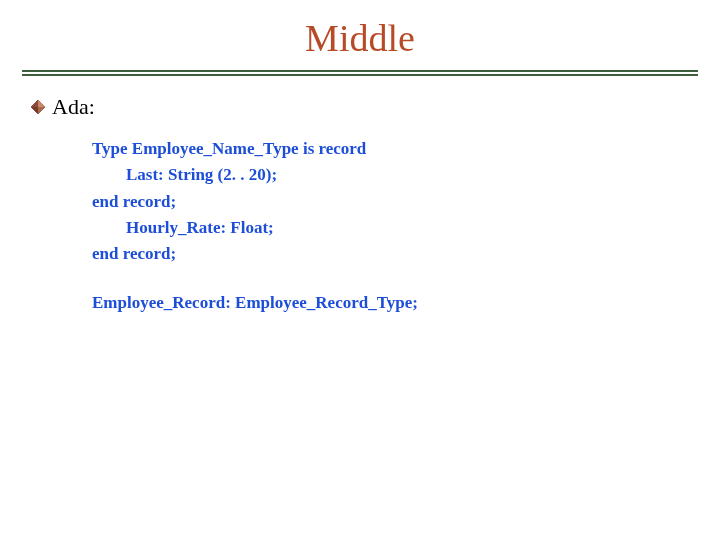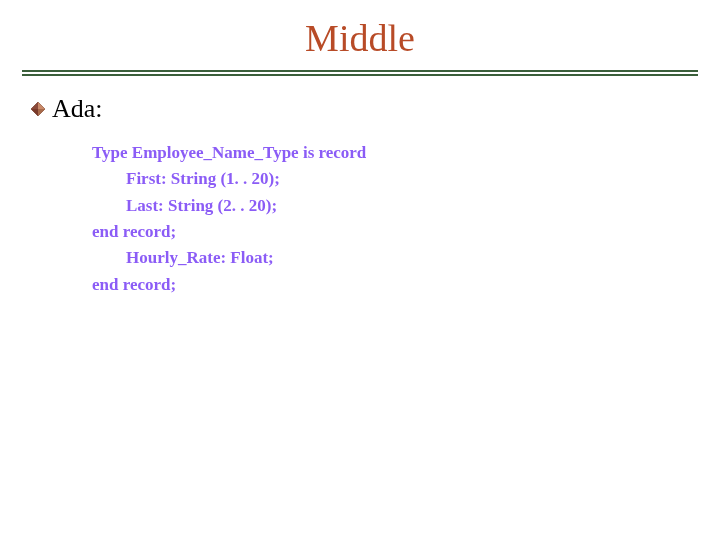--- a/index.html
+++ b/index.html
@@ -38,28 +38,28 @@
     margin-bottom: 16px;
   }
   .diamond-icon {
     width: 16px;
     height: 16px;
     position: relative;
     display: inline-block;
   }
   .diamond-icon svg { display: block; }
   .bullet-text {
-    font-size: 26px;
+    font-size: 22px;
     color: #000;
   }
   .code-block {
     padding-left: 62px;
     font-size: 17px;
     line-height: 1.55;
-    color: #8b5cf6;
+    color: #1d4ed8;
     font-family: "Times New Roman", Times, serif;
     font-weight: bold;
   }
   .code-line { white-space: pre; }
   .indent { padding-left: 34px; }
   .gap { height: 22px; }
 </style>
 </head>
 <body>
 
@@ -79,21 +79,21 @@
         <polygon points="8,1 1,8 8,8" fill="#8a4a3a"></polygon>
         <polygon points="1,8 8,15 8,8" fill="#7a3a2a"></polygon>
         <polygon points="15,8 8,15 8,8" fill="#a86a4a"></polygon>
       </svg>
     </span>
     <span class="bullet-text">Ada:</span>
   </div>
 
   <div class="code-block">
     <div class="code-line">Type Employee_Name_Type is record</div>
-    <div class="code-line indent">First: String (1. . 20);</div>
     <div class="code-line indent">Last: String (2. . 20);</div>
     <div class="code-line">end record;</div>
     <div class="code-line indent">Hourly_Rate: Float;</div>
     <div class="code-line">end record;</div>
     <div class="gap"></div>
+    <div class="code-line">Employee_Record: Employee_Record_Type;</div>
   </div>
 
 </div>
 
 </body></html>

